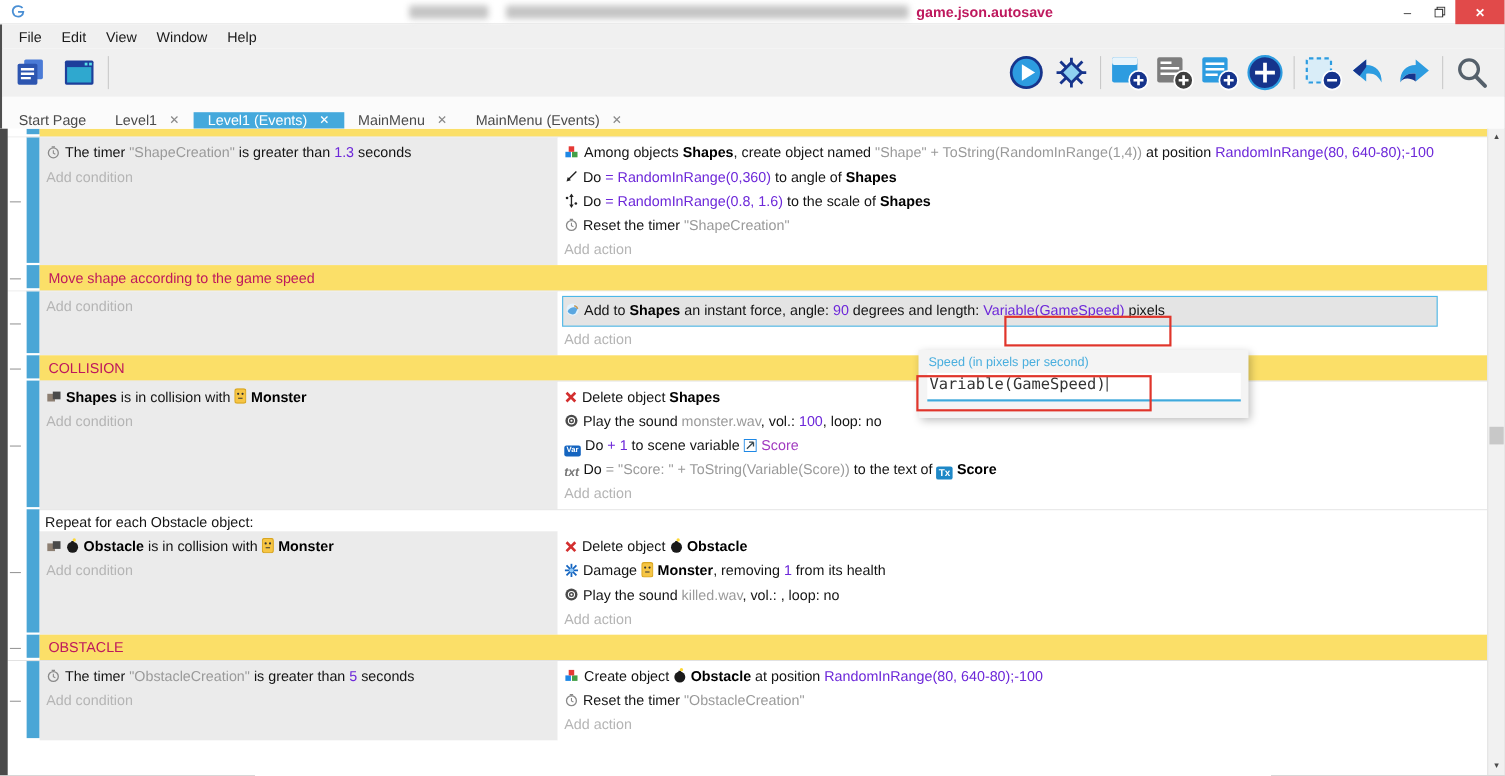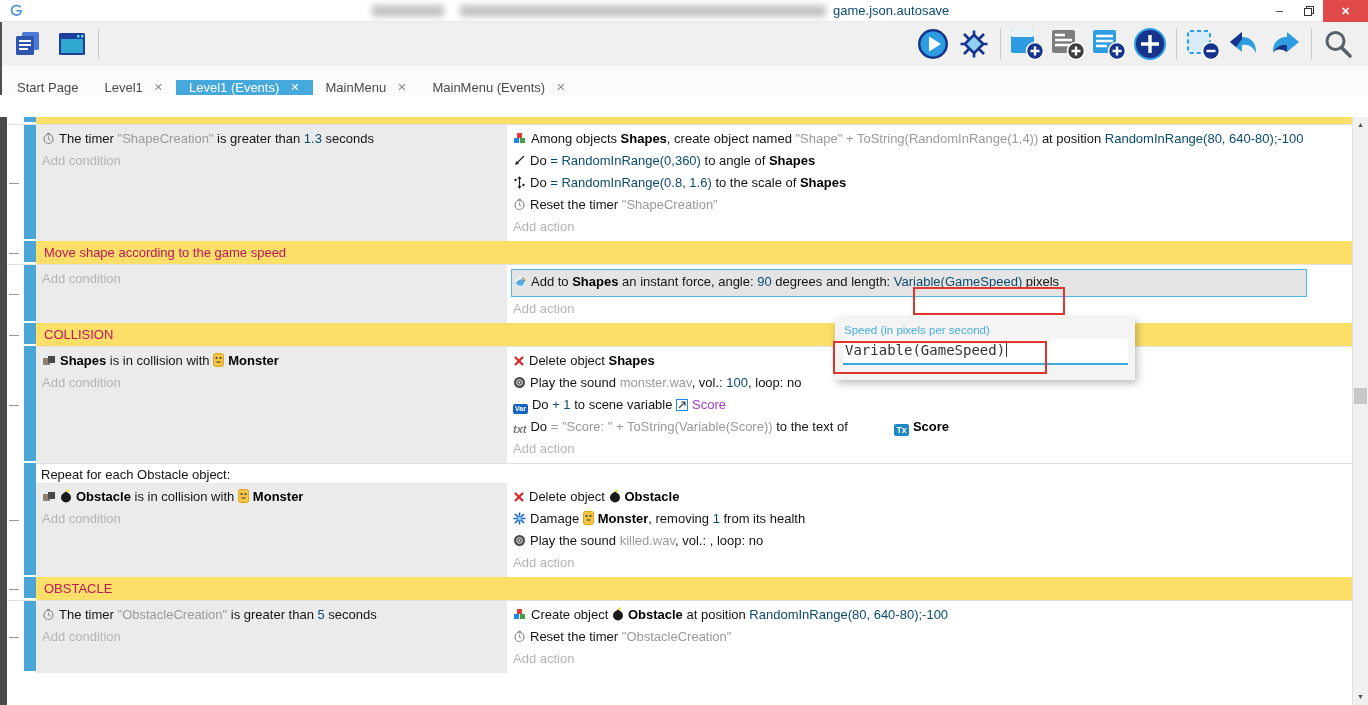--- a/index.html
+++ b/index.html
@@ -5,21 +5,21 @@
   * { margin:0; padding:0; box-sizing:border-box; }
   body { font-family:"Liberation Sans", sans-serif; background:#888; }
   .app { position:relative; width:1368px; height:705px; background:#fff; overflow:hidden; }
 
   
   .titlebar { height:22px; background:#fff; position:relative; border-bottom:1px solid #ececec; }
   .app-icon { position:absolute; left:8px; top:3px; }
   .title-blur { position:absolute; top:5px; height:12px; background:#c4c4c4; filter:blur(3px); border-radius:2px; }
   .b1 { left:372px; width:72px; }
   .b2 { left:460px; width:366px; }
-  .title-text { position:absolute; left:833px; top:3px; font-size:13px; color:#0c4a6e; }
+  .title-text { position:absolute; left:833px; top:3px; font-size:13px; color:#be185d;font-weight:bold; }
   .win-controls { position:absolute; right:0; top:0; height:22px; display:flex; }
   .win-btn { width:29px; height:22px; display:flex; align-items:center; justify-content:center; font-size:12px; color:#333; }
   .win-btn.close { width:45px; background:#e14a4a; color:#fff; font-size:11px; font-weight:bold; }
 
   .chrome { border-left:2px solid #4f4f4f; }
   
   .menubar { height:22px; background:#f0f0f0; display:flex; align-items:center; padding-left:6px; }
   .menu-item { padding:0 9px; font-size:13px; color:#1a1a1a; }
 
   
@@ -51,27 +51,27 @@
   .cond { width:471px; flex:none; background:#ebebeb; padding:4px 6px; }
   .act { flex:1; background:#fff; padding:4px 45px 4px 6px; }
   .rep-wrap { flex:1; display:flex; flex-direction:column; border-top:1px solid #e2e2e2; }
   .rep-header { padding:3px 6px 1px 5px; font-size:13px; color:#141414; background:#fff; }
   .rep-body { display:flex; flex:1; }
   .line { min-height:20px; line-height:20px; font-size:13px; color:#141414; }
   .line .icon { display:inline-block; vertical-align:-2px; margin-right:4px; }
   .add-line { color:#b5b5b5; }
   .sel { background:#e4e4e4; border:1px solid #4db8e8; margin:0 0 2px -2px; padding:2px 2px; }
   .s-o { color:#000000; font-weight:700; }
-  .s-g { color:#0c4a6e; }
+  .s-g { color:#6d28d9; }
   .s-d { color:#9a9a9a; }
   .s-v { color:#a13cc0; }
   .s-p { color:#141414; }
   .chip-var { display:inline-block; background:#1565c0; color:#fff; font-size:7px; font-weight:bold; padding:1px 2px; border-radius:2px; line-height:8px; }
   .chip-txt { display:inline-block; color:#777; font-style:italic; font-size:11px; font-weight:bold; line-height:10px; }
-  .chip-tx { display:inline-block; background:#1e88c7; color:#fff; font-size:9px; font-weight:bold; padding:0 2px; border-radius:2px; line-height:12px;margin-left:43px; }
+  .chip-tx { display:inline-block; background:#1e88c7; color:#fff; font-size:9px; font-weight:bold; padding:0 2px; border-radius:2px; line-height:12px; }
 
   
   .vscroll { position:absolute; right:0; top:117px; bottom:0; width:16px; background:#f1f1f1; border-left:1px solid #e3e3e3; }
   .scroll-arrow { position:absolute; left:0; width:15px; height:16px; text-align:center; font-size:7px; color:#4a4a4a; line-height:16px; }
   .scroll-up { top:0; }
   .scroll-down { bottom:0; }
   .scroll-thumb { position:absolute; left:1px; width:13px; top:271px; height:16px; background:#c8c8c8; }
 
   
   .popup { position:absolute; left:835px; top:318px; width:300px; height:62px; background:#f4f4f4; box-shadow:2px 3px 8px rgba(0,0,0,.28); z-index:5; }
@@ -103,20 +103,27 @@
             <rect x="2.5" y="0.5" width="7" height="7" fill="none" stroke="#333"></rect>
             <rect x="0.5" y="2.5" width="7" height="7" fill="#fff" stroke="#333"></rect>
           </svg>
         </span>
       <span class="win-btn close">✕</span>
     </div>
   </div>
 
   <div class="chrome">
 
+    <div class="menubar" id="menubar">
+        <span class="menu-item">File</span>
+        <span class="menu-item">Edit</span>
+        <span class="menu-item">View</span>
+        <span class="menu-item">Window</span>
+        <span class="menu-item">Help</span>
+      </div>
 
     <div class="toolbar">
       <div class="tb-left" id="tb-left">
           <span class="tb-btn">
             <svg width="30" height="28" viewBox="0 0 30 28">
               <rect x="9" y="2" width="17" height="18" rx="1.5" fill="#4b7bd6"></rect>
               <rect x="3" y="6" width="18" height="19" rx="1.5" fill="#2d55b0"></rect>
               <path d="M6 11h12M6 15h12M6 19h9" stroke="#fff" stroke-width="2.2"></path>
             </svg>
           </span>

